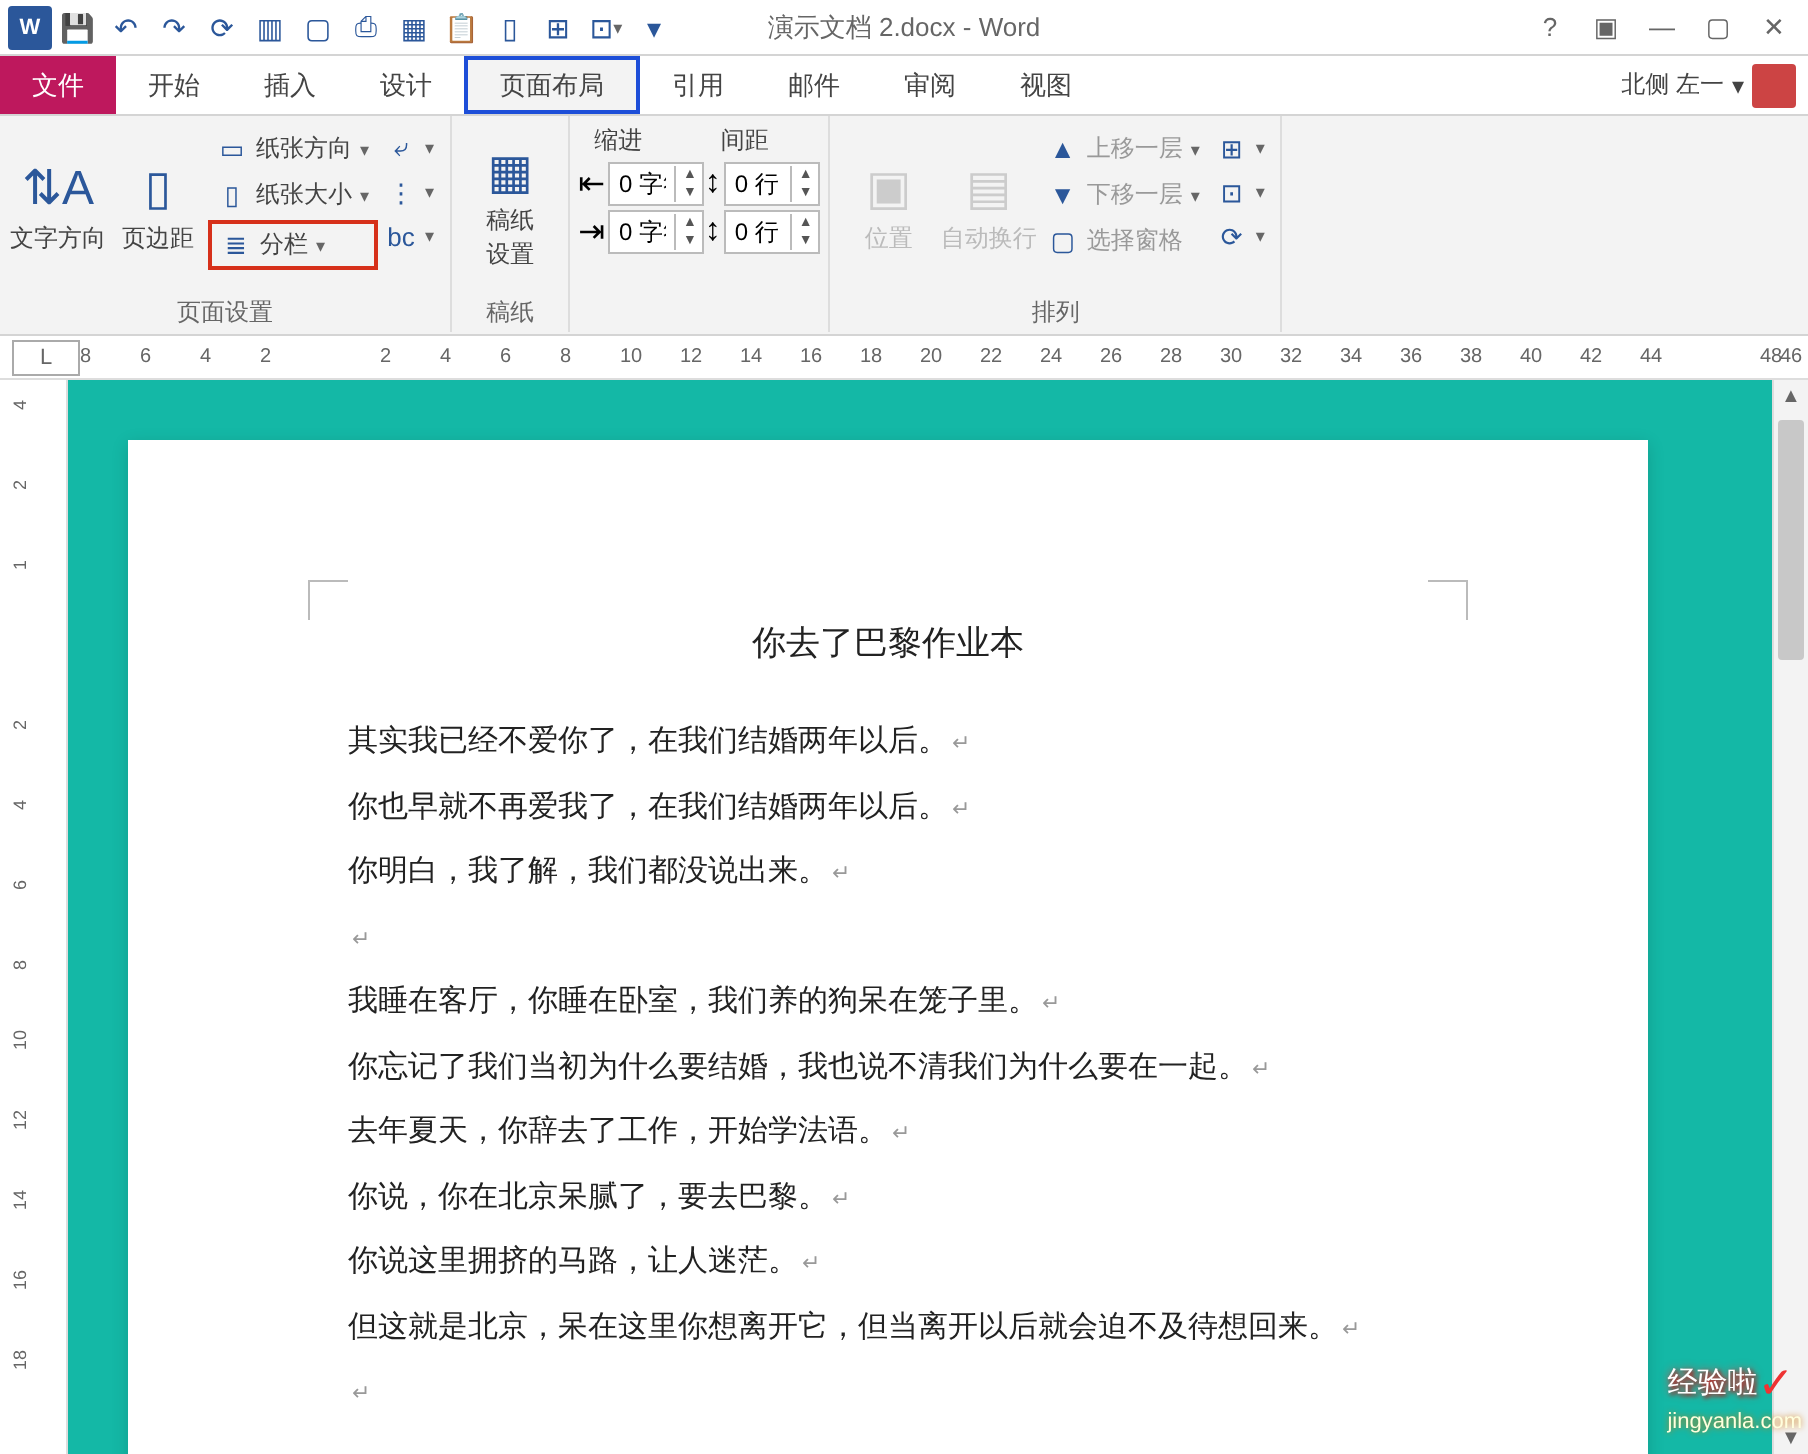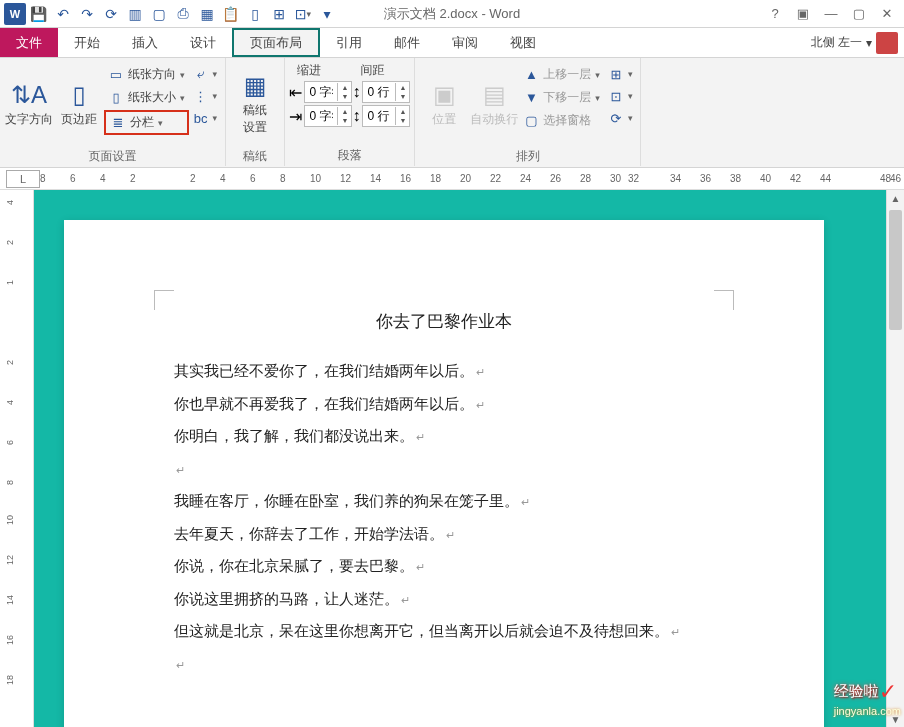--- a/index.html
+++ b/index.html
@@ -7,21 +7,21 @@
 .titlebar{height:28px;background:#fff;display:flex;align-items:center;border-bottom:1px solid #d4d4d4;position:relative}
 .qat{display:flex;align-items:center;gap:2px;padding-left:4px}
 .qat-icon{width:22px;height:22px;display:flex;align-items:center;justify-content:center;color:#2b579a;font-size:14px}
 .app-icon{width:22px;height:22px;background:#2b579a;color:#fff;display:flex;align-items:center;justify-content:center;font-size:11px;font-weight:bold;border-radius:2px}
 .title-text{position:absolute;left:50%;transform:translateX(-50%);font-size:13px;color:#666}
 .win-controls{margin-left:auto;display:flex;gap:2px;padding-right:4px}
 .win-btn{width:26px;height:22px;display:flex;align-items:center;justify-content:center;color:#666;font-size:13px}
 .tabbar{height:30px;background:#fff;display:flex;align-items:stretch;border-bottom:1px solid #d4d4d4}
 .tab{padding:0 16px;display:flex;align-items:center;font-size:13px;color:#444;cursor:pointer}
 .tab.file{background:#be185d;color:#fff}
-.tab.active{background:#f3f3f3;border:2px solid #0f766e;color:#444}
+.tab.active{background:#f3f3f3;border:2px solid #1d4ed8;color:#444}
 .user-area{margin-left:auto;display:flex;align-items:center;padding-right:6px;gap:4px;font-size:12px;color:#444}
 .user-avatar{width:22px;height:22px;background:#c44;border-radius:2px}
 .ribbon{height:110px;background:#f3f3f3;border-bottom:1px solid #d4d4d4;display:flex;position:relative}
 .group{display:flex;flex-direction:column;border-right:1px solid #ddd;padding:2px 4px 0 4px;height:108px}
 .group-body{flex:1;display:flex;align-items:flex-start}
 .group-label{text-align:center;font-size:12px;color:#666;padding:2px 0;position:relative}
 .big-btn{display:flex;flex-direction:column;align-items:center;justify-content:center;width:50px;height:86px;font-size:12px;color:#444;cursor:pointer}
 .big-btn svg,.big-btn .ic{height:32px;display:flex;align-items:center;justify-content:center;font-size:24px;color:#2b579a}
 .small-row{display:flex;flex-direction:column;gap:2px;padding-top:4px}
 .small-btn{display:flex;align-items:center;gap:4px;font-size:12px;color:#444;padding:2px 4px;cursor:pointer;white-space:nowrap}
@@ -200,21 +200,20 @@
                 <input value="0 行" style="">
                 <div class="spin-btns">
                   <span>▲</span>
                   <span>▼</span>
                 </div>
               </div>
           </div>
         </div>
       </div>
     </div>
-    <div class="group-label">段落</div>
   </div>
 
   <div class="group">
     <div class="group-body">
       <div class="big-btn" style="color:#bbb">
         <span class="ic" style="color:#ccc">▣</span>
         <span>位置</span>
       </div>
       <div class="big-btn" style="color:#bbb">
         <span class="ic" style="color:#ccc">▤</span>
@@ -266,21 +265,21 @@
       <span class="ruler-tick" style="left: 300px;">12</span>
       <span class="ruler-tick" style="left: 330px;">14</span>
       <span class="ruler-tick" style="left: 360px;">16</span>
       <span class="ruler-tick" style="left: 390px;">18</span>
       <span class="ruler-tick" style="left: 420px;">20</span>
       <span class="ruler-tick" style="left: 450px;">22</span>
       <span class="ruler-tick" style="left: 480px;">24</span>
       <span class="ruler-tick" style="left: 510px;">26</span>
       <span class="ruler-tick" style="left: 540px;">28</span>
       <span class="ruler-tick" style="left: 570px;">30</span>
-      <span class="ruler-tick" style="left: 588px;">32</span>
+      <span class="ruler-tick" style="left: 600px;">32</span>
       <span class="ruler-tick" style="left: 630px;">34</span>
       <span class="ruler-tick" style="left: 660px;">36</span>
       <span class="ruler-tick" style="left: 690px;">38</span>
       <span class="ruler-tick" style="left: 720px;">40</span>
       <span class="ruler-tick" style="left: 750px;">42</span>
       <span class="ruler-tick" style="left: 780px;">44</span>
       <span class="ruler-tick" style="left: 850px;">46</span>
       <span class="ruler-tick" style="left: 840px;">48</span>
     </div>
 </div>
@@ -305,20 +304,21 @@
     <div class="page">
       <div class="corner tl"></div>
       <div class="corner tr"></div>
       <div class="doc-title">你去了巴黎作业本</div>
       <div id="doc-body">
           <div class="para">其实我已经不爱你了，在我们结婚两年以后。<span class="pm">↵</span></div>
           <div class="para">你也早就不再爱我了，在我们结婚两年以后。<span class="pm">↵</span></div>
           <div class="para">你明白，我了解，我们都没说出来。<span class="pm">↵</span></div>
           <div class="para"><span class="pm">↵</span></div>
           <div class="para">我睡在客厅，你睡在卧室，我们养的狗呆在笼子里。<span class="pm">↵</span></div>
+          <div class="para">你忘记了我们当初为什么要结婚，我也说不清我们为什么要在一起。<span class="pm">↵</span></div>
           <div class="para">去年夏天，你辞去了工作，开始学法语。<span class="pm">↵</span></div>
           <div class="para">你说，你在北京呆腻了，要去巴黎。<span class="pm">↵</span></div>
           <div class="para">你说这里拥挤的马路，让人迷茫。<span class="pm">↵</span></div>
           <div class="para">但这就是北京，呆在这里你想离开它，但当离开以后就会迫不及待想回来。<span class="pm">↵</span></div>
           <div class="para"><span class="pm">↵</span></div>
         </div>
     </div>
   </div>
   <div class="scroll-v">
     <div class="scroll-arrow" style="top:0">▲</div>

